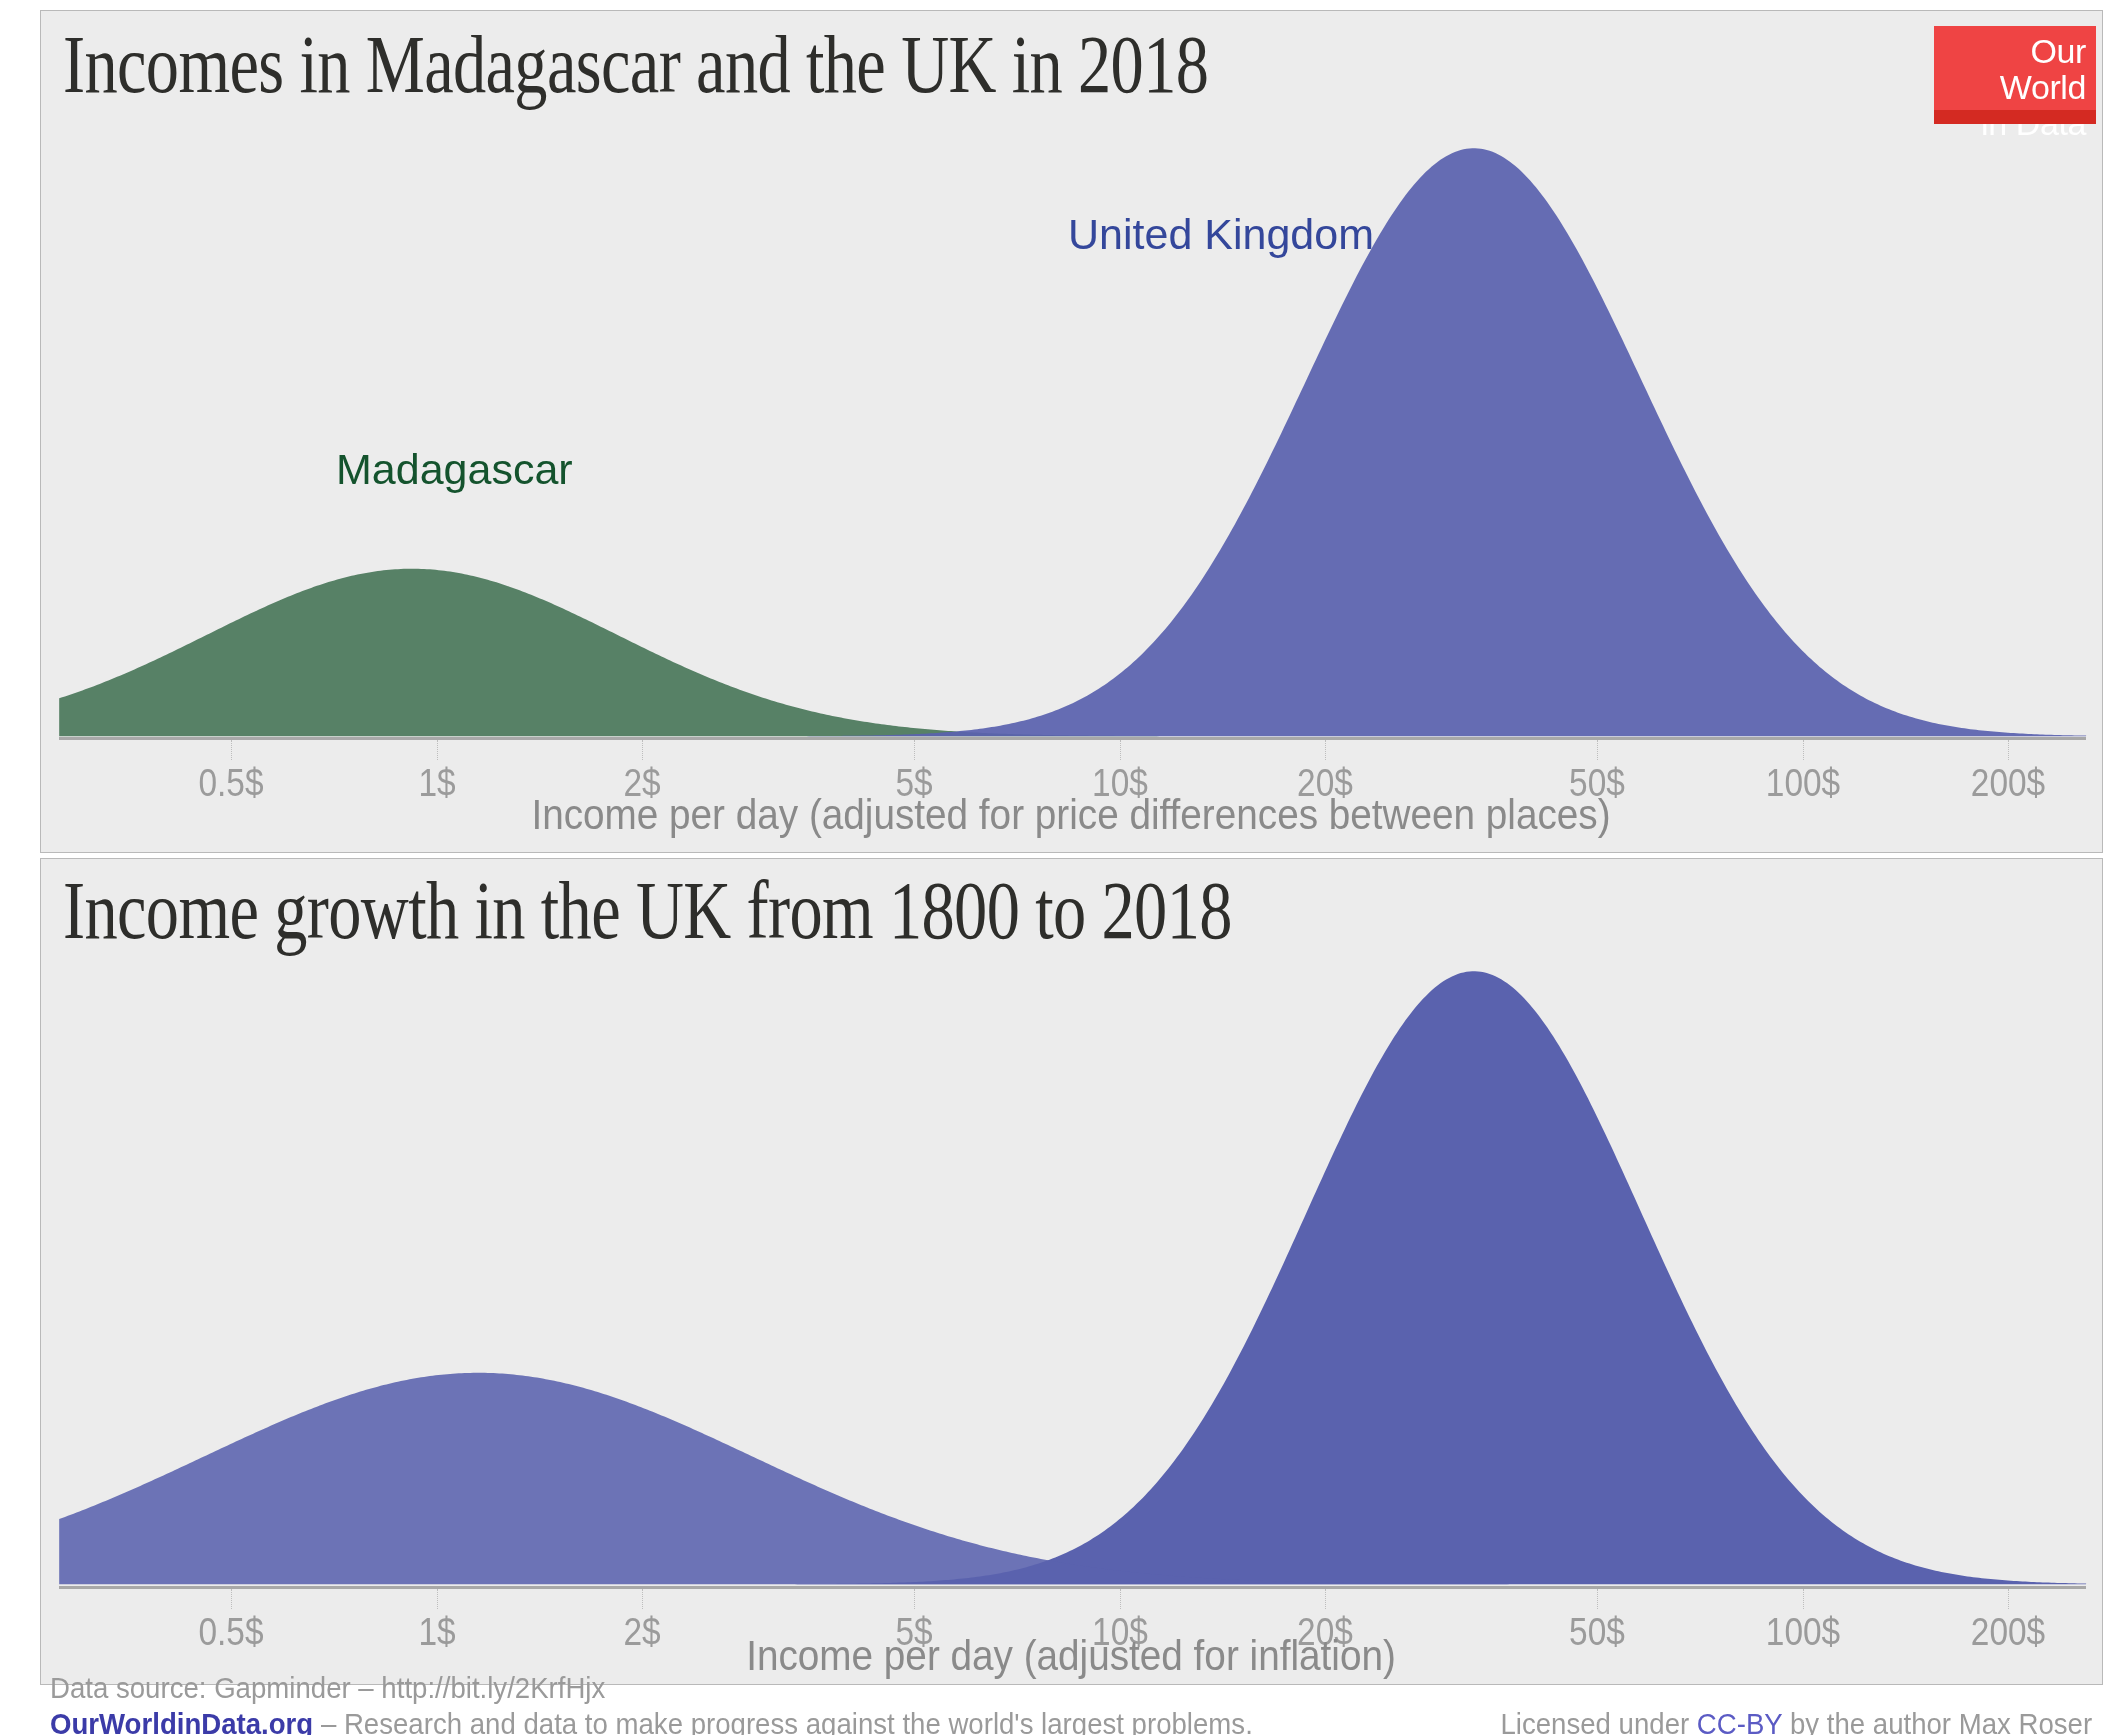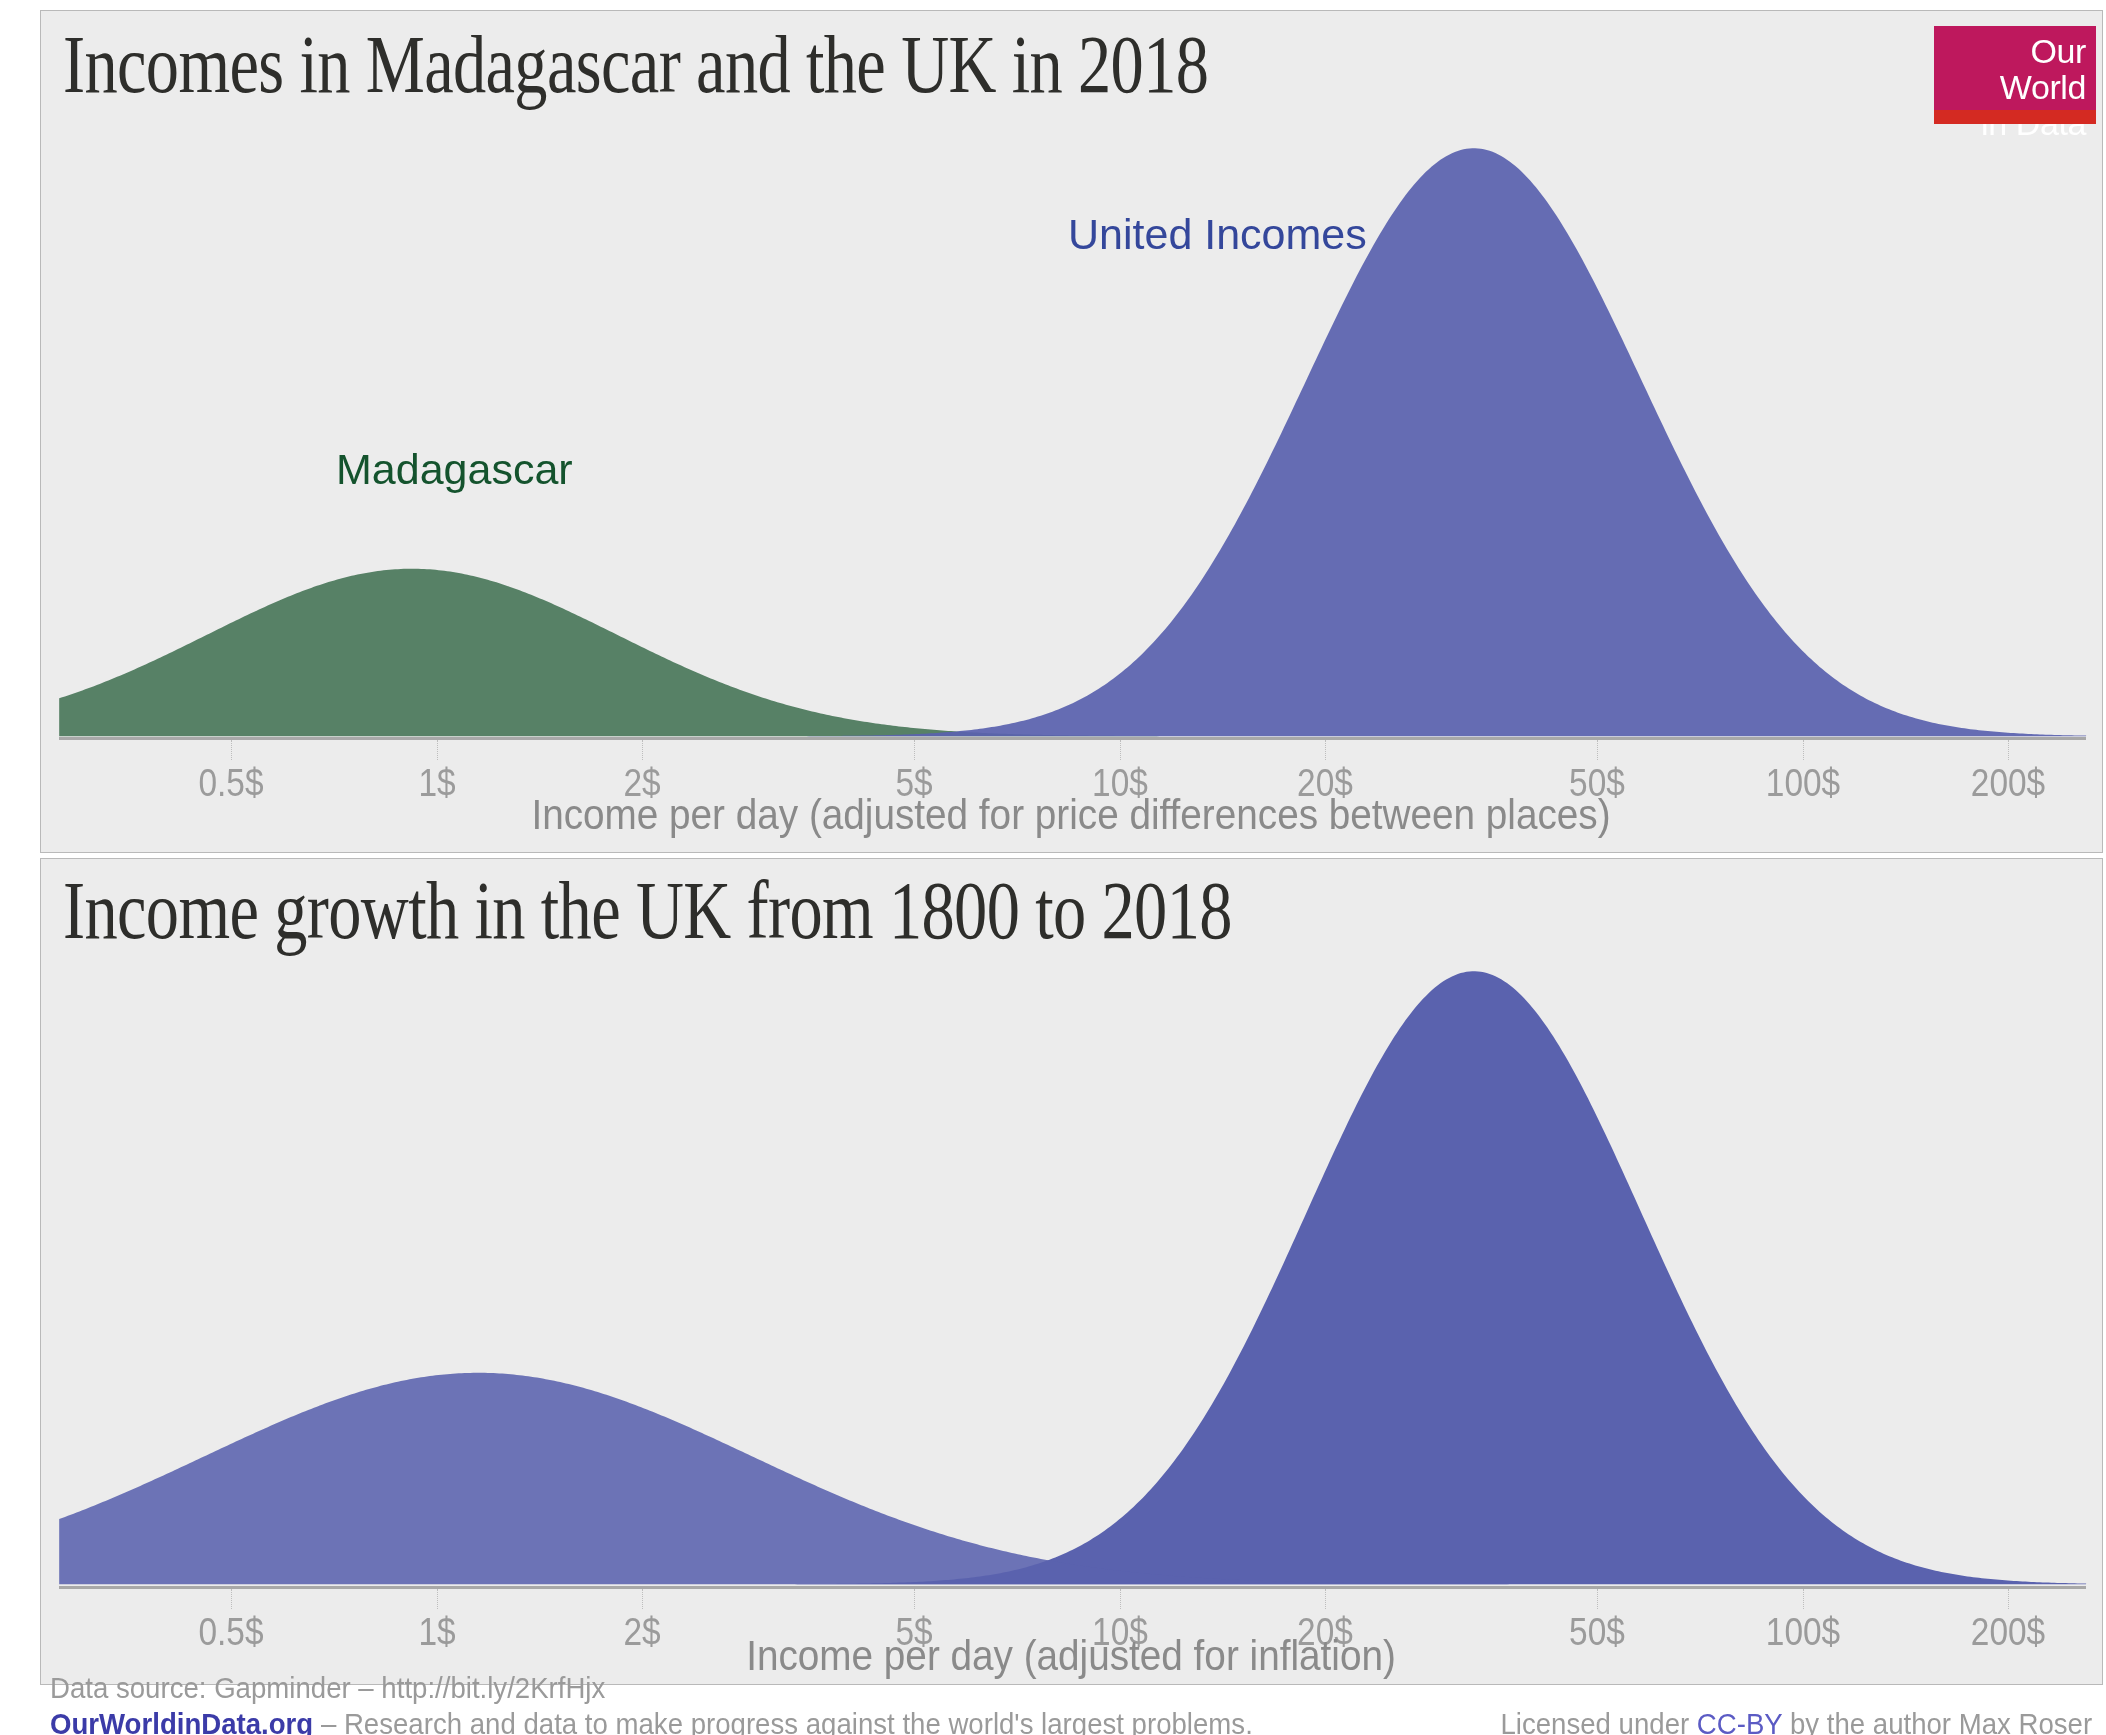--- a/index.html
+++ b/index.html
@@ -29,21 +29,21 @@
     white-space:nowrap;
     letter-spacing:-0.8px;
     transform-origin:left top;
   }
   #title-top   {left:21.5px; top:5px;  font-size:83px; transform:scaleX(0.80);}
   #title-bottom{left:21.5px; top:3.3px;  font-size:83px; transform:scaleX(0.80);}
 
   
   #owid-logo{
     position:absolute;left:1893px;top:15px;width:162px;height:98px;
-    background:#be185d;
+    background:#ef4444;
     box-sizing:border-box;
   }
   #owid-logo .logo-text{
     color:#ffffff;
     font-size:34px;
     line-height:36px;
     text-align:right;
     padding:6.6px 10px 0 5px;
     font-family:"Liberation Sans", sans-serif;
     letter-spacing:-0.4px;
@@ -136,21 +136,21 @@
       <g>
         <path id="area-mad" fill="#578166" stroke="none" d="M22.00 681.94 L25.50 680.81 L29.01 679.66 L32.51 678.49 L36.01 677.31 L39.51 676.11 L43.02 674.89 L46.52 673.65 L50.02 672.39 L53.53 671.12 L57.03 669.83 L60.53 668.52 L64.03 667.20 L67.54 665.85 L71.04 664.49 L74.54 663.12 L78.05 661.72 L81.55 660.31 L85.05 658.89 L88.55 657.45 L92.06 655.99 L95.56 654.52 L99.06 653.03 L102.57 651.53 L106.07 650.01 L109.57 648.48 L113.07 646.93 L116.58 645.38 L120.08 643.80 L123.58 642.22 L127.09 640.62 L130.59 639.01 L134.09 637.39 L137.59 635.76 L141.10 634.12 L144.60 632.47 L148.10 630.80 L151.61 629.13 L155.11 627.45 L158.61 625.77 L162.11 624.07 L165.62 622.37 L169.12 620.66 L172.62 618.94 L176.13 617.22 L179.63 615.50 L183.13 613.77 L186.63 612.04 L190.14 610.30 L193.64 608.57 L197.14 606.83 L200.65 605.09 L204.15 603.35 L207.65 601.61 L211.15 599.87 L214.66 598.14 L218.16 596.41 L221.66 594.68 L225.17 592.95 L228.67 591.23 L232.17 589.52 L235.67 587.81 L239.18 586.11 L242.68 584.42 L246.18 582.74 L249.69 581.06 L253.19 579.40 L256.69 577.75 L260.19 576.11 L263.70 574.48 L267.20 572.87 L270.70 571.27 L274.21 569.68 L277.71 568.11 L281.21 566.56 L284.71 565.03 L288.22 563.51 L291.72 562.02 L295.22 560.54 L298.73 559.08 L302.23 557.65 L305.73 556.23 L309.23 554.84 L312.74 553.48 L316.24 552.14 L319.74 550.82 L323.25 549.53 L326.75 548.26 L330.25 547.03 L333.75 545.82 L337.26 544.63 L340.76 543.48 L344.26 542.36 L347.77 541.27 L351.27 540.21 L354.77 539.18 L358.27 538.18 L361.78 537.22 L365.28 536.29 L368.78 535.39 L372.29 534.53 L375.79 533.70 L379.29 532.91 L382.79 532.16 L386.30 531.44 L389.80 530.76 L393.30 530.11 L396.81 529.50 L400.31 528.93 L403.81 528.40 L407.31 527.91 L410.82 527.45 L414.32 527.04 L417.82 526.66 L421.33 526.33 L424.83 526.03 L428.33 525.77 L431.83 525.56 L435.34 525.38 L438.84 525.25 L442.34 525.15 L445.85 525.09 L449.35 525.08 L452.85 525.11 L456.35 525.17 L459.86 525.28 L463.36 525.43 L466.86 525.62 L470.37 525.84 L473.87 526.11 L477.37 526.42 L480.87 526.77 L484.38 527.16 L487.88 527.58 L491.38 528.05 L494.89 528.55 L498.39 529.09 L501.89 529.68 L505.39 530.29 L508.90 530.95 L512.40 531.64 L515.90 532.37 L519.41 533.14 L522.91 533.94 L526.41 534.78 L529.91 535.65 L533.42 536.56 L536.92 537.50 L540.42 538.47 L543.93 539.48 L547.43 540.51 L550.93 541.58 L554.43 542.68 L557.94 543.82 L561.44 544.98 L564.94 546.17 L568.45 547.38 L571.95 548.63 L575.45 549.90 L578.95 551.20 L582.46 552.52 L585.96 553.87 L589.46 555.25 L592.97 556.64 L596.47 558.06 L599.97 559.50 L603.47 560.97 L606.98 562.45 L610.48 563.95 L613.98 565.47 L617.49 567.01 L620.99 568.57 L624.49 570.14 L627.99 571.73 L631.50 573.33 L635.00 574.95 L638.50 576.58 L642.01 578.23 L645.51 579.88 L649.01 581.55 L652.51 583.22 L656.02 584.91 L659.52 586.61 L663.02 588.31 L666.53 590.02 L670.03 591.73 L673.53 593.45 L677.03 595.18 L680.54 596.91 L684.04 598.64 L687.54 600.38 L691.05 602.12 L694.55 603.86 L698.05 605.60 L701.55 607.33 L705.06 609.07 L708.56 610.81 L712.06 612.54 L715.57 614.27 L719.07 616.00 L722.57 617.73 L726.07 619.44 L729.58 621.16 L733.08 622.86 L736.58 624.57 L740.09 626.26 L743.59 627.94 L747.09 629.62 L750.59 631.29 L754.10 632.95 L757.60 634.60 L761.10 636.24 L764.61 637.87 L768.11 639.48 L771.61 641.09 L775.11 642.68 L778.62 644.26 L782.12 645.83 L785.62 647.39 L789.13 648.93 L792.63 650.45 L796.13 651.97 L799.63 653.47 L803.14 654.95 L806.64 656.42 L810.14 657.87 L813.65 659.31 L817.15 660.73 L820.65 662.13 L824.15 663.52 L827.66 664.89 L831.16 666.25 L834.66 667.58 L838.17 668.90 L841.67 670.21 L845.17 671.49 L848.67 672.76 L852.18 674.01 L855.68 675.24 L859.18 676.46 L862.69 677.66 L866.19 678.83 L869.69 680.00 L873.19 681.14 L876.70 682.26 L880.20 683.37 L883.70 684.46 L887.21 685.53 L890.71 686.58 L894.21 687.62 L897.71 688.63 L901.22 689.63 L904.72 690.61 L908.22 691.58 L911.73 692.52 L915.23 693.45 L918.73 694.36 L922.23 695.25 L925.74 696.13 L929.24 696.98 L932.74 697.83 L936.25 698.65 L939.75 699.46 L943.25 700.25 L946.75 701.02 L950.26 701.78 L953.76 702.52 L957.26 703.25 L960.77 703.96 L964.27 704.65 L967.77 705.33 L971.27 705.99 L974.78 706.64 L978.28 707.27 L981.78 707.89 L985.29 708.50 L988.79 709.08 L992.29 709.66 L995.79 710.22 L999.30 710.77 L1002.80 711.30 L1006.30 711.82 L1009.81 712.33 L1013.31 712.83 L1016.81 713.31 L1020.31 713.78 L1023.82 714.24 L1027.32 714.68 L1030.82 715.11 L1034.33 715.54 L1037.83 715.95 L1041.33 716.35 L1044.83 716.73 L1048.34 717.11 L1051.84 717.48 L1055.34 717.83 L1058.85 718.18 L1062.35 718.52 L1065.85 718.84 L1069.35 719.16 L1072.86 719.47 L1076.36 719.77 L1079.86 720.06 L1083.37 720.34 L1086.87 720.61 L1090.37 720.88 L1093.87 721.13 L1097.38 721.38 L1100.88 721.62 L1104.38 721.86 L1107.89 722.08 L1111.39 722.30 L1114.89 722.51 L1118.39 722.72 L1121.90 722.92 L1125.40 723.11 L1128.90 723.29 L1132.41 723.47 L1135.91 723.65 L1139.41 723.82 L1142.91 723.98 L1146.42 724.13 L1149.92 724.28 L1153.42 724.43 L1156.93 724.57 L1160.43 724.71 L1163.93 724.84 L1167.43 724.97 L1170.94 725.09 L1174.44 725.21 L1177.94 725.32 L1181.45 725.43 L1184.95 725.53 L1188.45 725.64 L1191.95 725.73 L1195.46 725.83 L1198.96 725.92 L1202.46 726.01 L1205.97 726.09 L1209.47 726.17 L1212.97 726.25 L1216.47 726.32 L1219.98 726.40 L1223.48 726.46 L1226.98 726.53 L1230.49 726.59 L1233.99 726.66 L1237.49 726.72 L1240.99 726.77 L1244.50 726.83 L1248.00 726.88 L1251.50 726.93 L1255.01 726.98 L1258.51 727.02 L1262.01 727.07 L1265.51 727.11 L1269.02 727.15 L1272.52 727.19 L1276.02 727.23 L1279.53 727.26 L1283.03 727.30 L1286.53 727.33 L1290.03 727.36 L1293.54 727.39 L1297.04 727.42 L1300.54 727.45 L1304.05 727.47 L1307.55 727.50 L1311.05 727.52 L1314.55 727.54 L1318.06 727.57 L1321.56 727.59 L1325.06 727.61 L1328.57 727.63 L1332.07 727.65 L1335.57 727.66 L1339.07 727.68 L1342.58 727.70 L1346.08 727.71 L1349.58 727.72 L1353.09 727.74 L1356.59 727.75 L1360.09 727.76 L1363.59 727.78 L1367.10 727.79 L1370.60 727.80 L1374.10 727.81 L1377.61 727.82 L1381.11 727.83 L1384.61 727.84 L1388.11 727.85 L1391.62 727.85 L1395.12 727.86 L1398.62 727.87 L1402.13 727.88 L1405.63 727.88 L1409.13 727.89 L1412.63 727.89 L1416.14 727.90 L1419.64 727.91 L1423.14 727.91 L1426.65 727.92 L1430.15 727.92 L1433.65 727.92 L1437.15 727.93 L1440.66 727.93 L1444.16 727.94 L1447.66 727.94 L1451.17 727.94 L1454.67 727.95 L1458.17 727.95 L1461.67 727.95 L1465.18 727.95 L1468.68 727.96 L1472.18 727.96 L1475.69 727.96 L1479.19 727.96 L1482.69 727.97 L1486.19 727.97 L1489.70 727.97 L1493.20 727.97 L1496.70 727.97 L1500.21 727.97 L1503.71 727.98 L1507.21 727.98 L1510.71 727.98 L1514.22 727.98 L1517.72 727.98 L1521.22 727.98 L1524.73 727.98 L1528.23 727.98 L1531.73 727.99 L1535.23 727.99 L1538.74 727.99 L1542.24 727.99 L1545.74 727.99 L1549.25 727.99 L1552.75 727.99 L1556.25 727.99 L1559.75 727.99 L1563.26 727.99 L1566.76 727.99 L1570.26 727.99 L1573.77 727.99 L1577.27 727.99 L1580.77 727.99 L1584.27 727.99 L1587.78 727.99 L1591.28 728.00 L1594.78 728.00 L1598.29 728.00 L1601.79 728.00 L1605.29 728.00 L1608.79 728.00 L1612.30 728.00 L1615.80 728.00 L1619.30 728.00 L1622.81 728.00 L1626.31 728.00 L1629.81 728.00 L1633.31 728.00 L1636.82 728.00 L1640.32 728.00 L1643.82 728.00 L1647.33 728.00 L1650.83 728.00 L1654.33 728.00 L1657.83 728.00 L1661.34 728.00 L1664.84 728.00 L1668.34 728.00 L1671.85 728.00 L1675.35 728.00 L1678.85 728.00 L1682.35 728.00 L1685.86 728.00 L1689.36 728.00 L1692.86 728.00 L1696.37 728.00 L1699.87 728.00 L1703.37 728.00 L1706.87 728.00 L1710.38 728.00 L1713.88 728.00 L1717.38 728.00 L1720.89 728.00 L1724.39 728.00 L1727.89 728.00 L1731.39 728.00 L1734.90 728.00 L1738.40 728.00 L1741.90 728.00 L1745.41 728.00 L1748.91 728.00 L1752.41 728.00 L1755.91 728.00 L1759.42 728.00 L1762.92 728.00 L1766.42 728.00 L1769.93 728.00 L1773.43 728.00 L1776.93 728.00 L1780.43 728.00 L1783.94 728.00 L1787.44 728.00 L1790.94 728.00 L1794.45 728.00 L1797.95 728.00 L1801.45 728.00 L1804.95 728.00 L1808.46 728.00 L1811.96 728.00 L1815.46 728.00 L1818.97 728.00 L1822.47 728.00 L1825.97 728.00 L1829.47 728.00 L1832.98 728.00 L1836.48 728.00 L1839.98 728.00 L1843.49 728.00 L1846.99 728.00 L1850.49 728.00 L1853.99 728.00 L1857.50 728.00 L1861.00 728.00 L1864.50 728.00 L1868.01 728.00 L1871.51 728.00 L1875.01 728.00 L1878.51 728.00 L1882.02 728.00 L1885.52 728.00 L1889.02 728.00 L1892.53 728.00 L1896.03 728.00 L1899.53 728.00 L1903.03 728.00 L1906.54 728.00 L1910.04 728.00 L1913.54 728.00 L1917.05 728.00 L1920.55 728.00 L1924.05 728.00 L1927.55 728.00 L1931.06 728.00 L1934.56 728.00 L1938.06 728.00 L1941.57 728.00 L1945.07 728.00 L1948.57 728.00 L1952.07 728.00 L1955.58 728.00 L1959.08 728.00 L1962.58 728.00 L1966.09 728.00 L1969.59 728.00 L1973.09 728.00 L1976.59 728.00 L1980.10 728.00 L1983.60 728.00 L1987.10 728.00 L1990.61 728.00 L1994.11 728.00 L1997.61 728.00 L2001.11 728.00 L2004.62 728.00 L2008.12 728.00 L2011.62 728.00 L2015.13 728.00 L2018.63 728.00 L2022.13 728.00 L2025.63 728.00 L2029.14 728.00 L2032.64 728.00 L2036.14 728.00 L2039.65 728.00 L2043.15 728.00 L2046.65 728.00 L2050.15 728.00 L2053.66 728.00 L2057.16 728.00 L2060.66 728.00 L2064.17 728.00 L2067.67 728.00 L2071.17 728.00 L2074.67 728.00 L2078.18 728.00 L2081.68 728.00 L2085.18 728.00 L2088.69 728.00 L2092.19 728.00 L2095.69 728.00 L2099.19 728.00 L2102.70 728.00 L2106.20 728.00 L2109.70 728.00 L2113.21 728.00 L2116.71 728.00 L2120.21 728.00 L2123.71 728.00 L2127.22 728.00 L2130.72 728.00 L2134.22 728.00 L2137.73 728.00 L2141.23 728.00 L2144.73 728.00 L2148.23 728.00 L2151.74 728.00 L2155.24 728.00 L2158.74 728.00 L2162.25 728.00 L2165.75 728.00 L2169.25 728.00 L2172.75 728.00 L2176.26 728.00 L2179.76 728.00 L2183.26 728.00 L2186.77 728.00 L2190.27 728.00 L2193.77 728.00 L2197.27 728.00 L2200.78 728.00 L2204.28 728.00 L2207.78 728.00 L2211.29 728.00 L2214.79 728.00 L2218.29 728.00 L2221.79 728.00 L2225.30 728.00 L2228.80 728.00 L2232.30 728.00 L2235.81 728.00 L2239.31 728.00 L2242.81 728.00 L2246.31 728.00 L2249.82 728.00 L2253.32 728.00 L2256.82 728.00 L2260.33 728.00 L2263.83 728.00 L2267.33 728.00 L2270.83 728.00 L2274.34 728.00 L2277.84 728.00 L2281.34 728.00 L2284.85 728.00 L2288.35 728.00 L2291.85 728.00 L2295.35 728.00 L2298.86 728.00 L2302.36 728.00 L2305.86 728.00 L2309.37 728.00 L2312.87 728.00 L2316.37 728.00 L2319.87 728.00 L2323.38 728.00 L2326.88 728.00 L2330.38 728.00 L2333.89 728.00 L2337.39 728.00 L2340.89 728.00 L2344.39 728.00 L2347.90 728.00 L2351.40 728.00 L2354.90 728.00 L2358.41 728.00 L2361.91 728.00 L2365.41 728.00 L2368.91 728.00 L2372.42 728.00 L2375.92 728.00 L2379.42 728.00 L2382.93 728.00 L2386.43 728.00 L2389.93 728.00 L2393.43 728.00 L2396.94 728.00 L2400.44 728.00 L2403.94 728.00 L2407.45 728.00 L2410.95 728.00 L2414.45 728.00 L2417.95 728.00 L2421.46 728.00 L2424.96 728.00 L2428.46 728.00 L2431.97 728.00 L2435.47 728.00 L2438.97 728.00 L2442.47 728.00 L2445.98 728.00 L2449.48 728.00 L2452.98 728.00 L2456.49 728.00 L2459.99 728.00 L2463.49 728.00 L2466.99 728.00 L2470.50 728.00 L2474.00 728.00 L2474.00 728 L22.00 728 Z"></path>
       </g>
       <g>
         <path id="area-uk-top" fill="#5A62AE" fill-opacity="0.93" stroke="none" d="M22.00 728.00 L25.50 728.00 L29.01 728.00 L32.51 728.00 L36.01 728.00 L39.51 728.00 L43.02 728.00 L46.52 728.00 L50.02 728.00 L53.53 728.00 L57.03 728.00 L60.53 728.00 L64.03 728.00 L67.54 728.00 L71.04 728.00 L74.54 728.00 L78.05 728.00 L81.55 728.00 L85.05 728.00 L88.55 728.00 L92.06 728.00 L95.56 728.00 L99.06 728.00 L102.57 728.00 L106.07 728.00 L109.57 728.00 L113.07 728.00 L116.58 728.00 L120.08 728.00 L123.58 728.00 L127.09 728.00 L130.59 728.00 L134.09 728.00 L137.59 728.00 L141.10 728.00 L144.60 728.00 L148.10 728.00 L151.61 728.00 L155.11 728.00 L158.61 728.00 L162.11 728.00 L165.62 728.00 L169.12 728.00 L172.62 728.00 L176.13 728.00 L179.63 728.00 L183.13 728.00 L186.63 728.00 L190.14 728.00 L193.64 728.00 L197.14 728.00 L200.65 728.00 L204.15 728.00 L207.65 728.00 L211.15 728.00 L214.66 728.00 L218.16 728.00 L221.66 728.00 L225.17 728.00 L228.67 728.00 L232.17 728.00 L235.67 728.00 L239.18 728.00 L242.68 728.00 L246.18 728.00 L249.69 728.00 L253.19 728.00 L256.69 728.00 L260.19 728.00 L263.70 728.00 L267.20 728.00 L270.70 728.00 L274.21 728.00 L277.71 728.00 L281.21 728.00 L284.71 728.00 L288.22 728.00 L291.72 728.00 L295.22 728.00 L298.73 728.00 L302.23 728.00 L305.73 728.00 L309.23 728.00 L312.74 728.00 L316.24 728.00 L319.74 728.00 L323.25 728.00 L326.75 728.00 L330.25 728.00 L333.75 728.00 L337.26 728.00 L340.76 728.00 L344.26 728.00 L347.77 728.00 L351.27 728.00 L354.77 728.00 L358.27 728.00 L361.78 728.00 L365.28 728.00 L368.78 728.00 L372.29 728.00 L375.79 728.00 L379.29 728.00 L382.79 728.00 L386.30 728.00 L389.80 728.00 L393.30 728.00 L396.81 728.00 L400.31 728.00 L403.81 728.00 L407.31 728.00 L410.82 728.00 L414.32 728.00 L417.82 728.00 L421.33 728.00 L424.83 728.00 L428.33 728.00 L431.83 728.00 L435.34 728.00 L438.84 728.00 L442.34 728.00 L445.85 728.00 L449.35 728.00 L452.85 728.00 L456.35 728.00 L459.86 728.00 L463.36 728.00 L466.86 728.00 L470.37 728.00 L473.87 728.00 L477.37 728.00 L480.87 728.00 L484.38 728.00 L487.88 728.00 L491.38 728.00 L494.89 728.00 L498.39 728.00 L501.89 728.00 L505.39 728.00 L508.90 728.00 L512.40 728.00 L515.90 728.00 L519.41 728.00 L522.91 728.00 L526.41 728.00 L529.91 728.00 L533.42 728.00 L536.92 728.00 L540.42 728.00 L543.93 728.00 L547.43 728.00 L550.93 728.00 L554.43 728.00 L557.94 728.00 L561.44 728.00 L564.94 728.00 L568.45 728.00 L571.95 728.00 L575.45 728.00 L578.95 728.00 L582.46 728.00 L585.96 728.00 L589.46 728.00 L592.97 728.00 L596.47 728.00 L599.97 728.00 L603.47 728.00 L606.98 728.00 L610.48 728.00 L613.98 728.00 L617.49 728.00 L620.99 728.00 L624.49 728.00 L627.99 728.00 L631.50 728.00 L635.00 728.00 L638.50 728.00 L642.01 728.00 L645.51 728.00 L649.01 728.00 L652.51 728.00 L656.02 728.00 L659.52 728.00 L663.02 728.00 L666.53 728.00 L670.03 728.00 L673.53 728.00 L677.03 728.00 L680.54 728.00 L684.04 728.00 L687.54 728.00 L691.05 728.00 L694.55 728.00 L698.05 728.00 L701.55 728.00 L705.06 728.00 L708.56 728.00 L712.06 728.00 L715.57 728.00 L719.07 728.00 L722.57 728.00 L726.07 728.00 L729.58 728.00 L733.08 728.00 L736.58 728.00 L740.09 728.00 L743.59 728.00 L747.09 728.00 L750.59 727.99 L754.10 727.99 L757.60 727.99 L761.10 727.99 L764.61 727.99 L768.11 727.99 L771.61 727.99 L775.11 727.99 L778.62 727.99 L782.12 727.99 L785.62 727.99 L789.13 727.99 L792.63 727.99 L796.13 727.98 L799.63 727.98 L803.14 727.98 L806.64 727.98 L810.14 727.98 L813.65 727.98 L817.15 727.97 L820.65 727.97 L824.15 727.97 L827.66 727.97 L831.16 727.97 L834.66 727.96 L838.17 727.96 L841.67 727.96 L845.17 727.95 L848.67 727.95 L852.18 727.95 L855.68 727.94 L859.18 727.94 L862.69 727.93 L866.19 727.93 L869.69 727.92 L873.19 727.91 L876.70 727.91 L880.20 727.90 L883.70 727.89 L887.21 727.89 L890.71 727.88 L894.21 727.87 L897.71 727.86 L901.22 727.85 L904.72 727.84 L908.22 727.82 L911.73 727.81 L915.23 727.80 L918.73 727.78 L922.23 727.77 L925.74 727.75 L929.24 727.73 L932.74 727.71 L936.25 727.69 L939.75 727.67 L943.25 727.65 L946.75 727.63 L950.26 727.60 L953.76 727.57 L957.26 727.54 L960.77 727.51 L964.27 727.48 L967.77 727.44 L971.27 727.40 L974.78 727.36 L978.28 727.32 L981.78 727.28 L985.29 727.23 L988.79 727.18 L992.29 727.12 L995.79 727.07 L999.30 727.01 L1002.80 726.94 L1006.30 726.88 L1009.81 726.80 L1013.31 726.73 L1016.81 726.65 L1020.31 726.56 L1023.82 726.47 L1027.32 726.38 L1030.82 726.27 L1034.33 726.17 L1037.83 726.06 L1041.33 725.94 L1044.83 725.81 L1048.34 725.68 L1051.84 725.54 L1055.34 725.39 L1058.85 725.24 L1062.35 725.07 L1065.85 724.90 L1069.35 724.72 L1072.86 724.53 L1076.36 724.33 L1079.86 724.12 L1083.37 723.89 L1086.87 723.66 L1090.37 723.41 L1093.87 723.16 L1097.38 722.88 L1100.88 722.60 L1104.38 722.30 L1107.89 721.99 L1111.39 721.66 L1114.89 721.31 L1118.39 720.95 L1121.90 720.57 L1125.40 720.17 L1128.90 719.75 L1132.41 719.32 L1135.91 718.86 L1139.41 718.39 L1142.91 717.89 L1146.42 717.36 L1149.92 716.82 L1153.42 716.25 L1156.93 715.65 L1160.43 715.03 L1163.93 714.38 L1167.43 713.70 L1170.94 713.00 L1174.44 712.26 L1177.94 711.49 L1181.45 710.69 L1184.95 709.86 L1188.45 708.99 L1191.95 708.09 L1195.46 707.15 L1198.96 706.17 L1202.46 705.15 L1205.97 704.10 L1209.47 703.00 L1212.97 701.86 L1216.47 700.67 L1219.98 699.44 L1223.48 698.16 L1226.98 696.84 L1230.49 695.47 L1233.99 694.04 L1237.49 692.57 L1240.99 691.04 L1244.50 689.45 L1248.00 687.82 L1251.50 686.12 L1255.01 684.36 L1258.51 682.55 L1262.01 680.67 L1265.51 678.74 L1269.02 676.73 L1272.52 674.66 L1276.02 672.53 L1279.53 670.33 L1283.03 668.05 L1286.53 665.71 L1290.03 663.30 L1293.54 660.81 L1297.04 658.24 L1300.54 655.60 L1304.05 652.88 L1307.55 650.09 L1311.05 647.21 L1314.55 644.25 L1318.06 641.21 L1321.56 638.09 L1325.06 634.88 L1328.57 631.59 L1332.07 628.21 L1335.57 624.74 L1339.07 621.19 L1342.58 617.54 L1346.08 613.81 L1349.58 609.98 L1353.09 606.06 L1356.59 602.05 L1360.09 597.95 L1363.59 593.75 L1367.10 589.46 L1370.60 585.08 L1374.10 580.60 L1377.61 576.02 L1381.11 571.35 L1384.61 566.59 L1388.11 561.73 L1391.62 556.77 L1395.12 551.72 L1398.62 546.58 L1402.13 541.34 L1405.63 536.01 L1409.13 530.58 L1412.63 525.06 L1416.14 519.45 L1419.64 513.75 L1423.14 507.96 L1426.65 502.08 L1430.15 496.11 L1433.65 490.06 L1437.15 483.92 L1440.66 477.70 L1444.16 471.40 L1447.66 465.01 L1451.17 458.55 L1454.67 452.01 L1458.17 445.40 L1461.67 438.72 L1465.18 431.96 L1468.68 425.14 L1472.18 418.26 L1475.69 411.31 L1479.19 404.31 L1482.69 397.25 L1486.19 390.13 L1489.70 382.97 L1493.20 375.76 L1496.70 368.51 L1500.21 361.22 L1503.71 353.89 L1507.21 346.53 L1510.71 339.14 L1514.22 331.73 L1517.72 324.29 L1521.22 316.84 L1524.73 309.38 L1528.23 301.91 L1531.73 294.44 L1535.23 286.97 L1538.74 279.50 L1542.24 272.05 L1545.74 264.60 L1549.25 257.18 L1552.75 249.79 L1556.25 242.42 L1559.75 235.08 L1563.26 227.79 L1566.76 220.54 L1570.26 213.34 L1573.77 206.19 L1577.27 199.10 L1580.77 192.07 L1584.27 185.12 L1587.78 178.24 L1591.28 171.44 L1594.78 164.72 L1598.29 158.09 L1601.79 151.56 L1605.29 145.13 L1608.79 138.80 L1612.30 132.58 L1615.80 126.48 L1619.30 120.49 L1622.81 114.63 L1626.31 108.90 L1629.81 103.31 L1633.31 97.85 L1636.82 92.53 L1640.32 87.36 L1643.82 82.34 L1647.33 77.48 L1650.83 72.77 L1654.33 68.23 L1657.83 63.86 L1661.34 59.66 L1664.84 55.63 L1668.34 51.78 L1671.85 48.12 L1675.35 44.64 L1678.85 41.34 L1682.35 38.24 L1685.86 35.33 L1689.36 32.62 L1692.86 30.10 L1696.37 27.78 L1699.87 25.67 L1703.37 23.76 L1706.87 22.06 L1710.38 20.57 L1713.88 19.29 L1717.38 18.21 L1720.89 17.35 L1724.39 16.70 L1727.89 16.26 L1731.39 16.03 L1734.90 16.02 L1738.40 16.22 L1741.90 16.64 L1745.41 17.26 L1748.91 18.10 L1752.41 19.15 L1755.91 20.41 L1759.42 21.88 L1762.92 23.56 L1766.42 25.44 L1769.93 27.53 L1773.43 29.82 L1776.93 32.31 L1780.43 35.01 L1783.94 37.89 L1787.44 40.97 L1790.94 44.25 L1794.45 47.71 L1797.95 51.35 L1801.45 55.18 L1804.95 59.19 L1808.46 63.37 L1811.96 67.72 L1815.46 72.24 L1818.97 76.93 L1822.47 81.77 L1825.97 86.77 L1829.47 91.92 L1832.98 97.22 L1836.48 102.67 L1839.98 108.25 L1843.49 113.97 L1846.99 119.81 L1850.49 125.78 L1853.99 131.87 L1857.50 138.08 L1861.00 144.39 L1864.50 150.81 L1868.01 157.33 L1871.51 163.95 L1875.01 170.66 L1878.51 177.45 L1882.02 184.32 L1885.52 191.27 L1889.02 198.28 L1892.53 205.37 L1896.03 212.51 L1899.53 219.70 L1903.03 226.95 L1906.54 234.24 L1910.04 241.57 L1913.54 248.93 L1917.05 256.33 L1920.55 263.75 L1924.05 271.19 L1927.55 278.64 L1931.06 286.11 L1934.56 293.58 L1938.06 301.05 L1941.57 308.52 L1945.07 315.98 L1948.57 323.43 L1952.07 330.87 L1955.58 338.28 L1959.08 345.68 L1962.58 353.04 L1966.09 360.37 L1969.59 367.67 L1973.09 374.93 L1976.59 382.14 L1980.10 389.31 L1983.60 396.43 L1987.10 403.50 L1990.61 410.51 L1994.11 417.46 L1997.61 424.35 L2001.11 431.18 L2004.62 437.94 L2008.12 444.63 L2011.62 451.25 L2015.13 457.80 L2018.63 464.27 L2022.13 470.66 L2025.63 476.98 L2029.14 483.21 L2032.64 489.36 L2036.14 495.42 L2039.65 501.40 L2043.15 507.29 L2046.65 513.09 L2050.15 518.80 L2053.66 524.42 L2057.16 529.95 L2060.66 535.38 L2064.17 540.73 L2067.67 545.98 L2071.17 551.13 L2074.67 556.19 L2078.18 561.16 L2081.68 566.03 L2085.18 570.81 L2088.69 575.49 L2092.19 580.07 L2095.69 584.56 L2099.19 588.96 L2102.70 593.26 L2106.20 597.47 L2109.70 601.58 L2113.21 605.60 L2116.71 609.53 L2120.21 613.37 L2123.71 617.11 L2127.22 620.77 L2130.72 624.34 L2134.22 627.81 L2137.73 631.20 L2141.23 634.51 L2144.73 637.72 L2148.23 640.86 L2151.74 643.91 L2155.24 646.87 L2158.74 649.76 L2162.25 652.56 L2165.75 655.29 L2169.25 657.94 L2172.75 660.51 L2176.26 663.01 L2179.76 665.44 L2183.26 667.79 L2186.77 670.07 L2190.27 672.28 L2193.77 674.42 L2197.27 676.50 L2200.78 678.51 L2204.28 680.45 L2207.78 682.34 L2211.29 684.16 L2214.79 685.92 L2218.29 687.62 L2221.79 689.27 L2225.30 690.86 L2228.80 692.39 L2232.30 693.87 L2235.81 695.30 L2239.31 696.68 L2242.81 698.01 L2246.31 699.30 L2249.82 700.53 L2253.32 701.72 L2256.82 702.87 L2260.33 703.97 L2263.83 705.03 L2267.33 706.06 L2270.83 707.04 L2274.34 707.98 L2277.84 708.89 L2281.34 709.76 L2284.85 710.60 L2288.35 711.40 L2291.85 712.17 L2295.35 712.91 L2298.86 713.62 L2302.36 714.31 L2305.86 714.96 L2309.37 715.58 L2312.87 716.18 L2316.37 716.75 L2319.87 717.30 L2323.38 717.83 L2326.88 718.33 L2330.38 718.81 L2333.89 719.27 L2337.39 719.71 L2340.89 720.12 L2344.39 720.52 L2347.90 720.91 L2351.40 721.27 L2354.90 721.62 L2358.41 721.95 L2361.91 722.26 L2365.41 722.56 L2368.91 722.85 L2372.42 723.12 L2375.92 723.38 L2379.42 723.63 L2382.93 723.87 L2386.43 724.09 L2389.93 724.30 L2393.43 724.51 L2396.94 724.70 L2400.44 724.88 L2403.94 725.05 L2407.45 725.22 L2410.95 725.37 L2414.45 725.52 L2417.95 725.66 L2421.46 725.80 L2424.96 725.92 L2428.46 726.04 L2431.97 726.16 L2435.47 726.26 L2438.97 726.36 L2442.47 726.46 L2445.98 726.55 L2449.48 726.64 L2452.98 726.72 L2456.49 726.79 L2459.99 726.87 L2463.49 726.94 L2466.99 727.00 L2470.50 727.06 L2474.00 727.12 L2474.00 728 L22.00 728 Z"></path>
       </g>
     </svg>
 
     <div class="series-label green" id="label-madagascar">Madagascar</div>
 
-    <div class="series-label blue" id="label-uk-2018-top">United Incomes</div>
+    <div class="series-label blue" id="label-uk-2018-top">United Kingdom</div>
 
     <div class="axis" id="axis-top" style="top:726px;">
       <div class="axis-line"></div>
       <div id="ticks-top">
           <div class="tick" style="left: 190px; top: 3.3px;"></div>
           <div class="tick-label" style="left: 190px; top: 25px;">0.5$</div>
           <div class="tick" style="left: 396px; top: 3.3px;"></div>
           <div class="tick-label" style="left: 396px; top: 25px;">1$</div>
           <div class="tick" style="left: 601px; top: 3.3px;"></div>
           <div class="tick-label" style="left: 601px; top: 25px;">2$</div>

